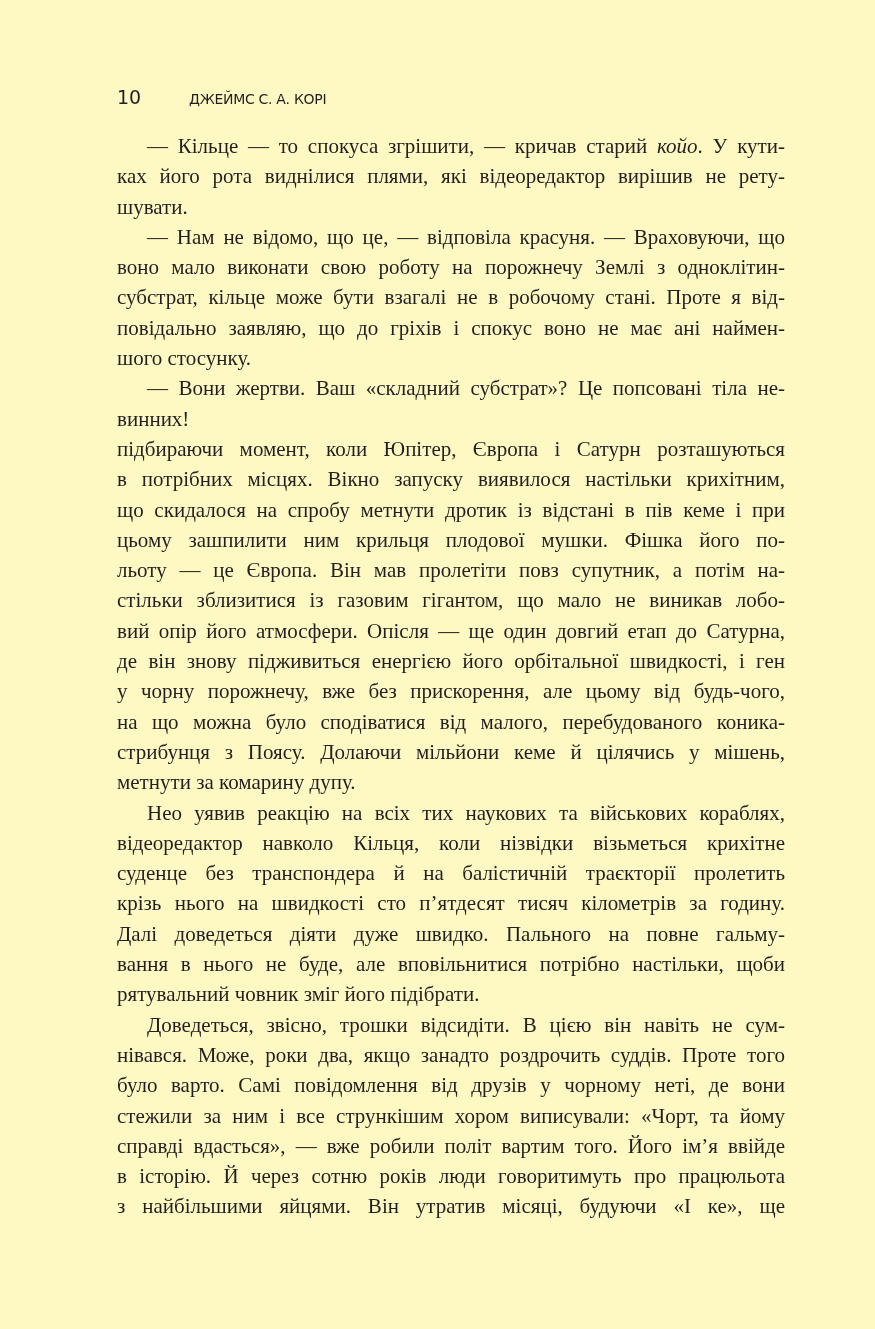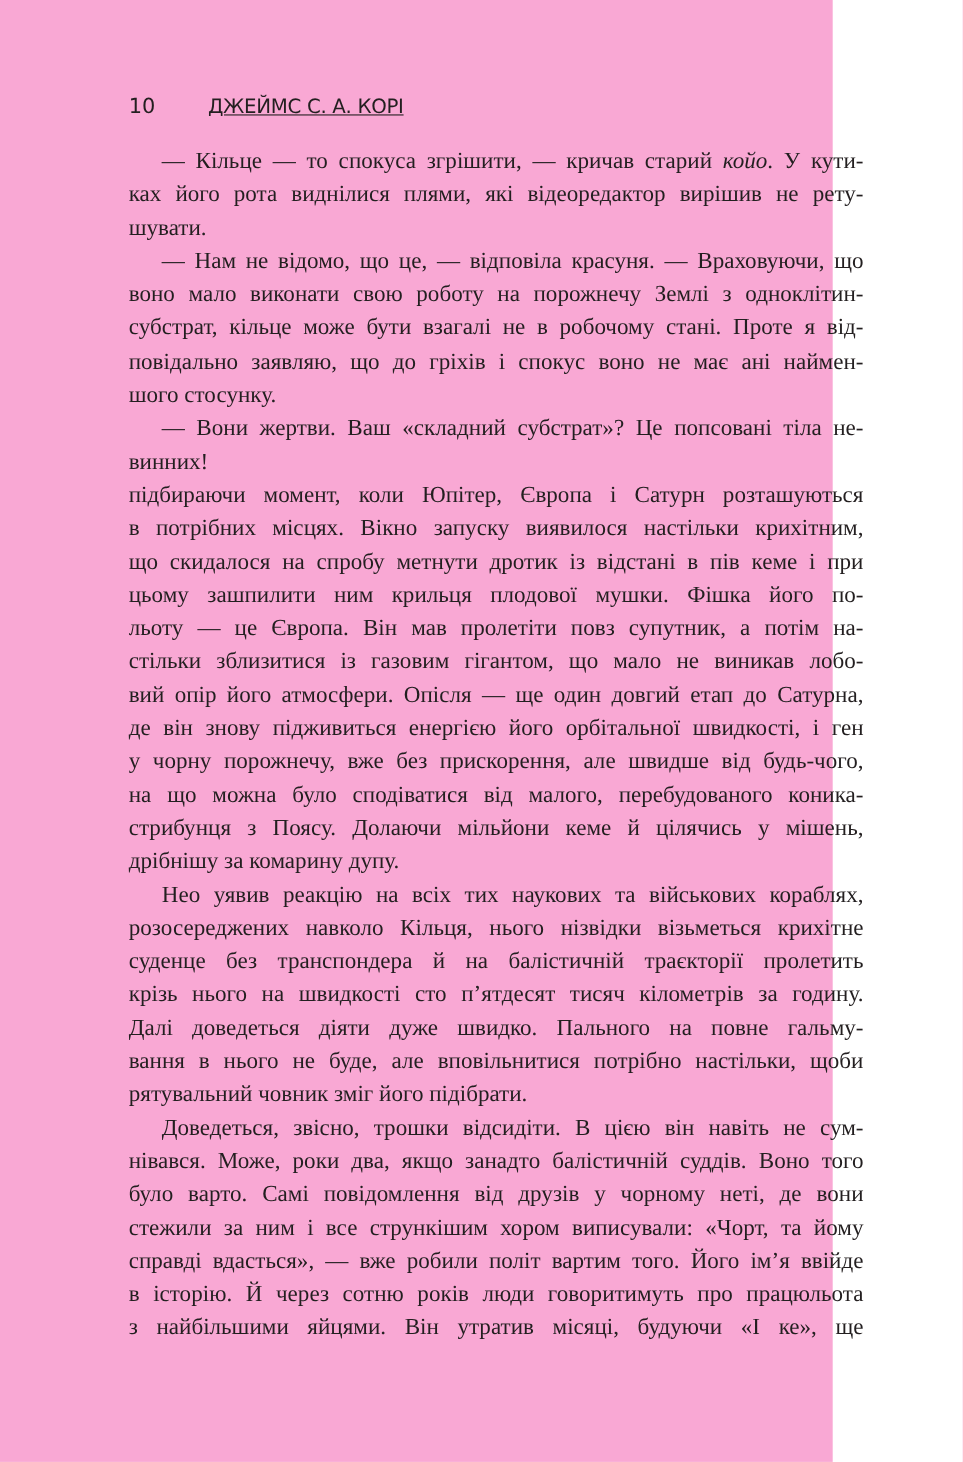--- a/index.html
+++ b/index.html
@@ -1,20 +1,20 @@
 <!DOCTYPE html>
 <html><head>
 <meta charset="utf-8">
 <style>
   html, body { margin: 0; padding: 0; background: #ffffff; }
   body { width: 875px; height: 1329px; position: relative; overflow: hidden; }
-  .page { position: absolute; left: 0; top: 0; width: 757px; height: 1329px; background: #f9a8d4; }
+  .page { position: absolute; left: 0; top: 0; width: 875px; height: 1329px; background: #fef9c3; }
   .running-head { position: absolute; top: 86px; left: 117px; height: 30px; display: flex; align-items: baseline; color: #231f20; font-family: "DejaVu Sans", sans-serif; }
   .page-number { font-size: 19px; width: 72px; }
-  .running-title { font-size: 18px; letter-spacing: -0.3px; text-decoration: underline; }
+  .running-title { font-size: 14px; letter-spacing: -0.3px; }
   .body-text { position: absolute; left: 117px; top: 131px; width: 668px; font-family: "Liberation Serif", "DejaVu Serif", serif; font-size: 21px; color: #231f20; }
   .line { display: block; height: 30.3px; line-height: 30.3px; white-space: nowrap; text-align: justify; text-align-last: justify; }
   .line.last { text-align: left; text-align-last: left; }
   .line.indent { padding-left: 30px; }
   em { font-style: italic; }
 </style>
 </head>
 <body>
 
 <div class="page">
@@ -41,37 +41,37 @@
       </div>
       <div>
         <span class="line">підбираючи момент, коли Юпітер, Європа і Сатурн розташуються</span>
         <span class="line">в потрібних місцях. Вікно запуску виявилося настільки крихітним,</span>
         <span class="line">що скидалося на спробу метнути дротик із відстані в пів кеме і при</span>
         <span class="line">цьому зашпилити ним крильця плодової мушки. Фішка його по-</span>
         <span class="line">льоту — це Європа. Він мав пролетіти повз супутник, а потім на-</span>
         <span class="line">стільки зблизитися із газовим гігантом, що мало не виникав лобо-</span>
         <span class="line">вий опір його атмосфери. Опісля — ще один довгий етап до Сатурна,</span>
         <span class="line">де він знову підживиться енергією його орбітальної швидкості, і ген</span>
-        <span class="line">у чорну порожнечу, вже без прискорення, але швидше від будь-чого,</span>
+        <span class="line">у чорну порожнечу, вже без прискорення, але цьому від будь-чого,</span>
         <span class="line">на що можна було сподіватися від малого, перебудованого коника-</span>
         <span class="line">стрибунця з Поясу. Долаючи мільйони кеме й цілячись у мішень,</span>
-        <span class="line last">дрібнішу за комарину дупу.</span>
+        <span class="line last">метнути за комарину дупу.</span>
       </div>
       <div>
         <span class="line indent">Нео уявив реакцію на всіх тих наукових та військових кораблях,</span>
-        <span class="line">розосереджених навколо Кільця, нього нізвідки візьметься крихітне</span>
+        <span class="line">відеоредактор навколо Кільця, коли нізвідки візьметься крихітне</span>
         <span class="line">суденце без транспондера й на балістичній траєкторії пролетить</span>
         <span class="line">крізь нього на швидкості сто п’ятдесят тисяч кілометрів за годину.</span>
         <span class="line">Далі доведеться діяти дуже швидко. Пального на повне гальму-</span>
         <span class="line">вання в нього не буде, але вповільнитися потрібно настільки, щоби</span>
         <span class="line last">рятувальний човник зміг його підібрати.</span>
       </div>
       <div>
         <span class="line indent">Доведеться, звісно, трошки відсидіти. В цією він навіть не сум-</span>
-        <span class="line">нівався. Може, роки два, якщо занадто балістичній суддів. Воно того</span>
+        <span class="line">нівався. Може, роки два, якщо занадто роздрочить суддів. Проте того</span>
         <span class="line">було варто. Самі повідомлення від друзів у чорному неті, де вони</span>
         <span class="line">стежили за ним і все стрункішим хором виписували: «Чорт, та йому</span>
         <span class="line">справді вдасться», — вже робили політ вартим того. Його ім’я ввійде</span>
         <span class="line">в історію. Й через сотню років люди говоритимуть про працюльота</span>
         <span class="line">з найбільшими яйцями. Він утратив місяці, будуючи «І ке», ще</span>
       </div>
     </div>
 </div>
 
 </body></html>

